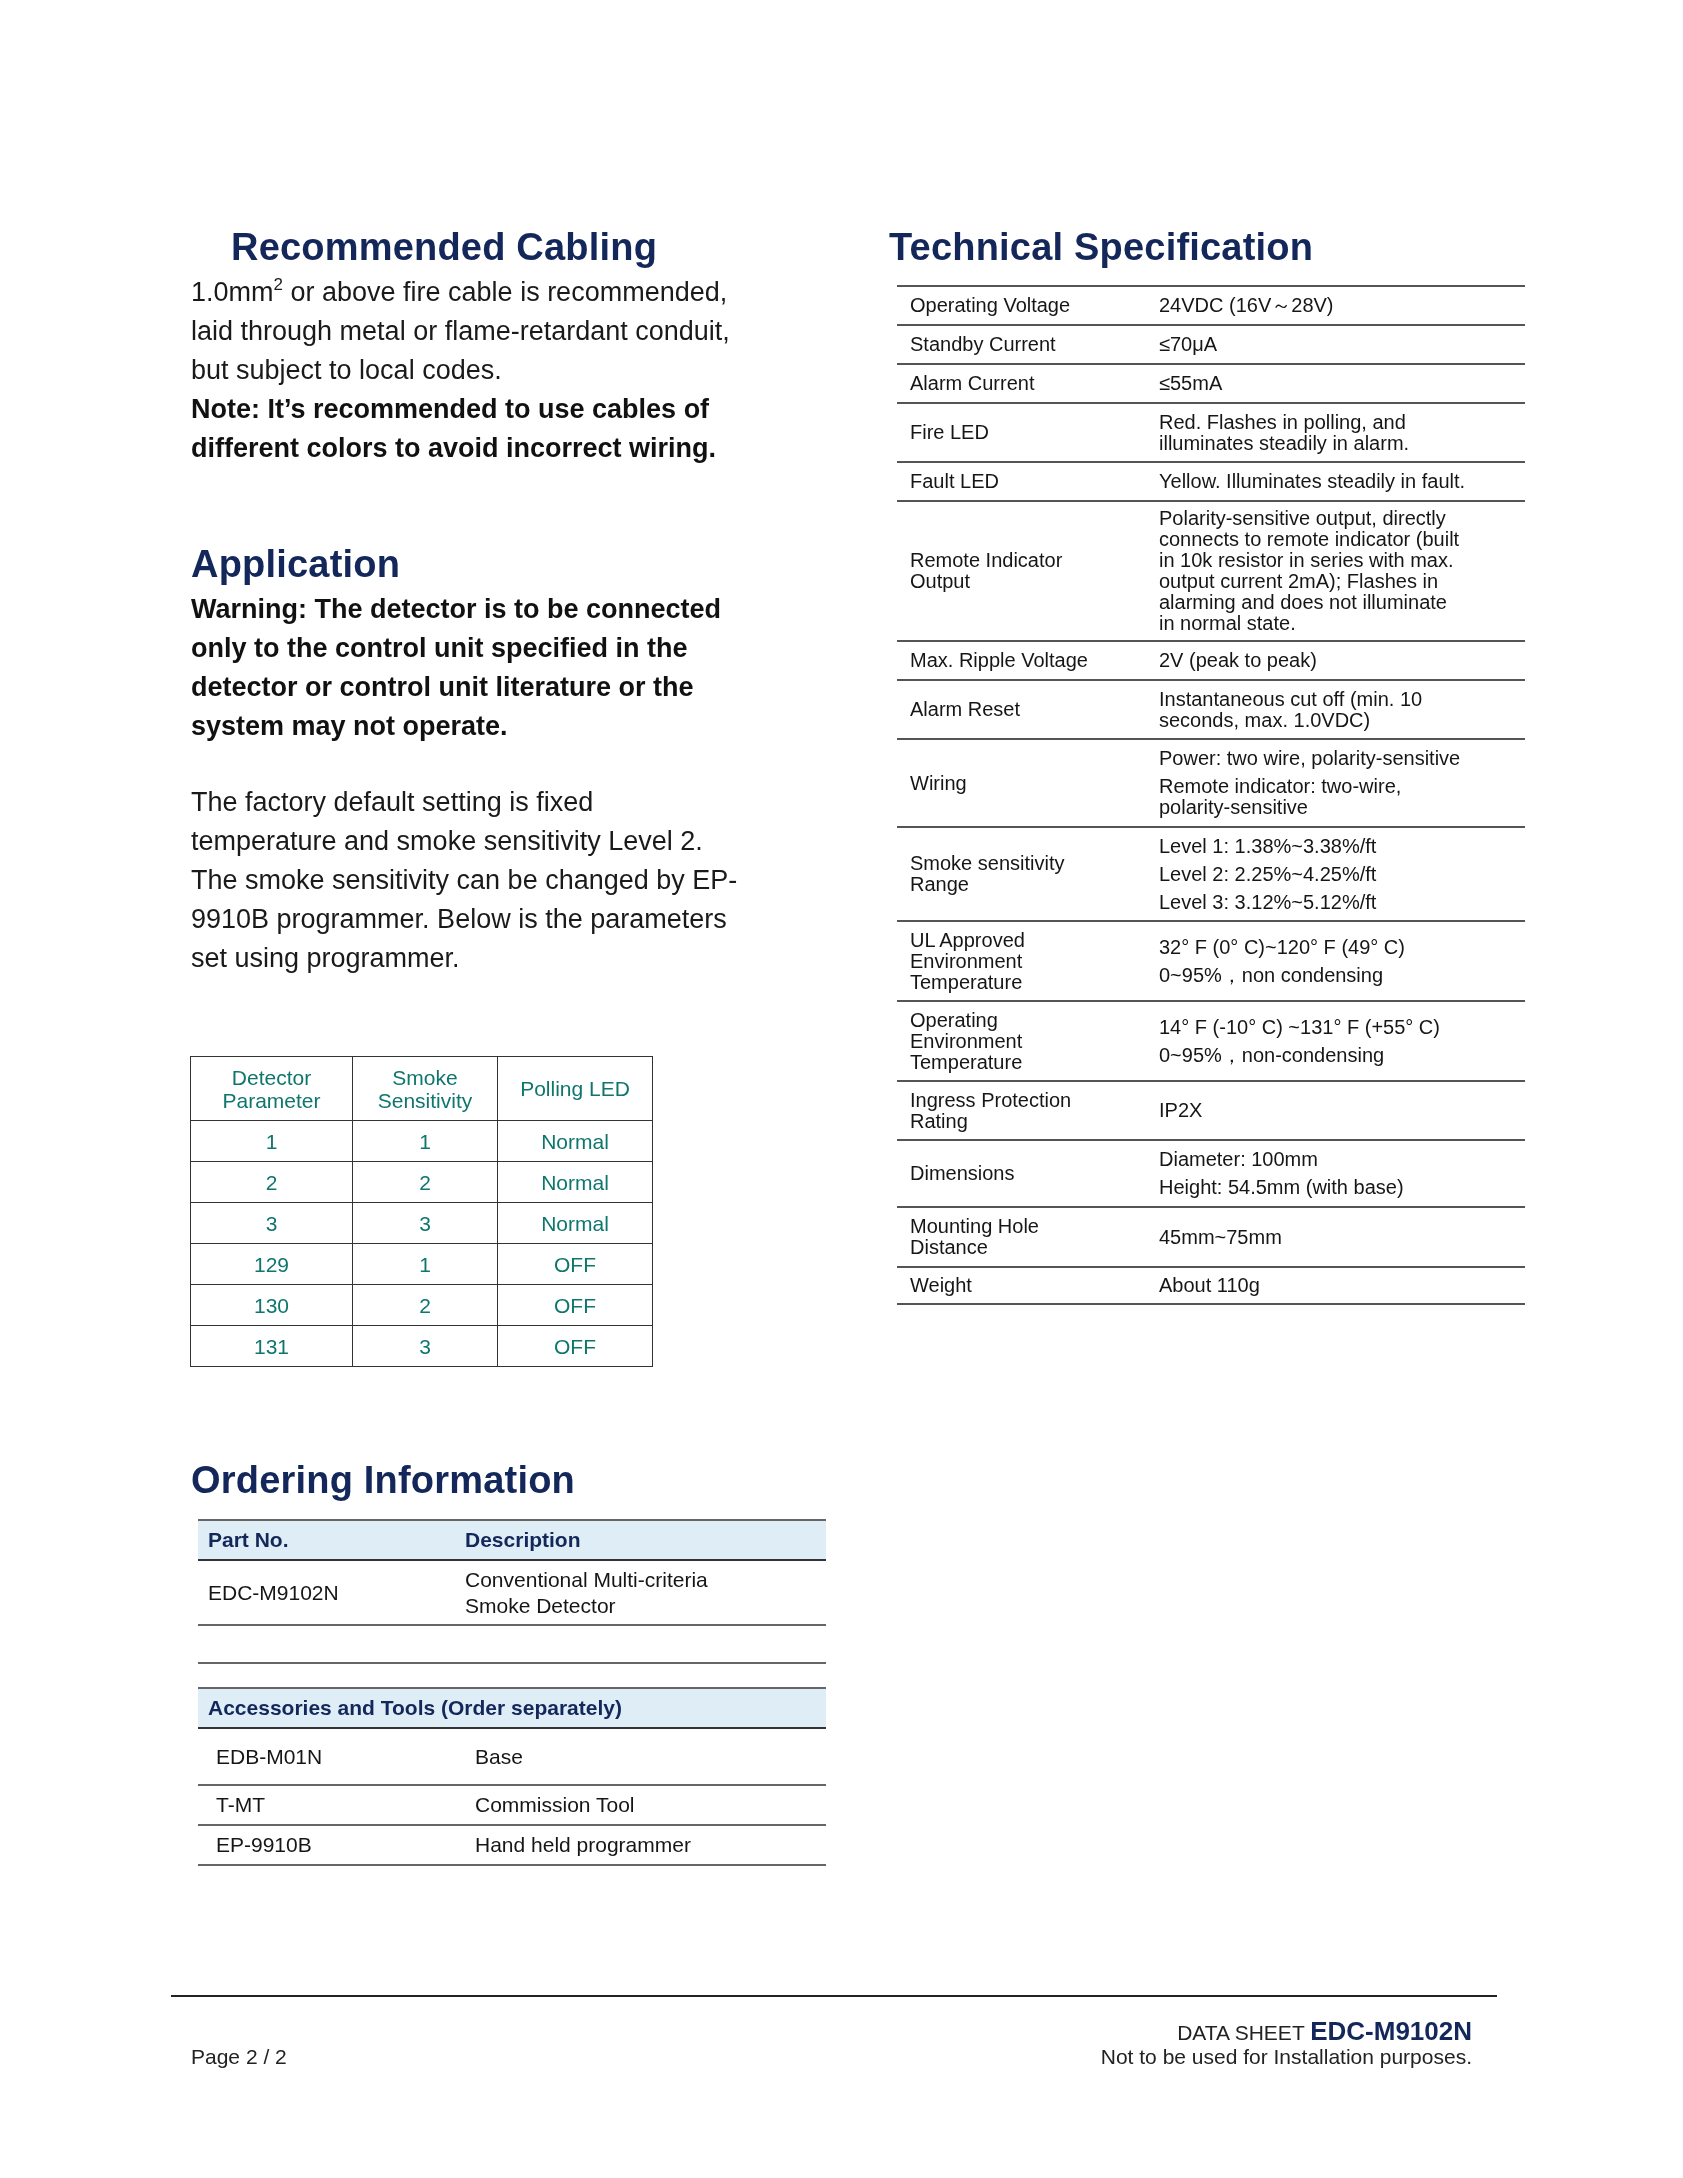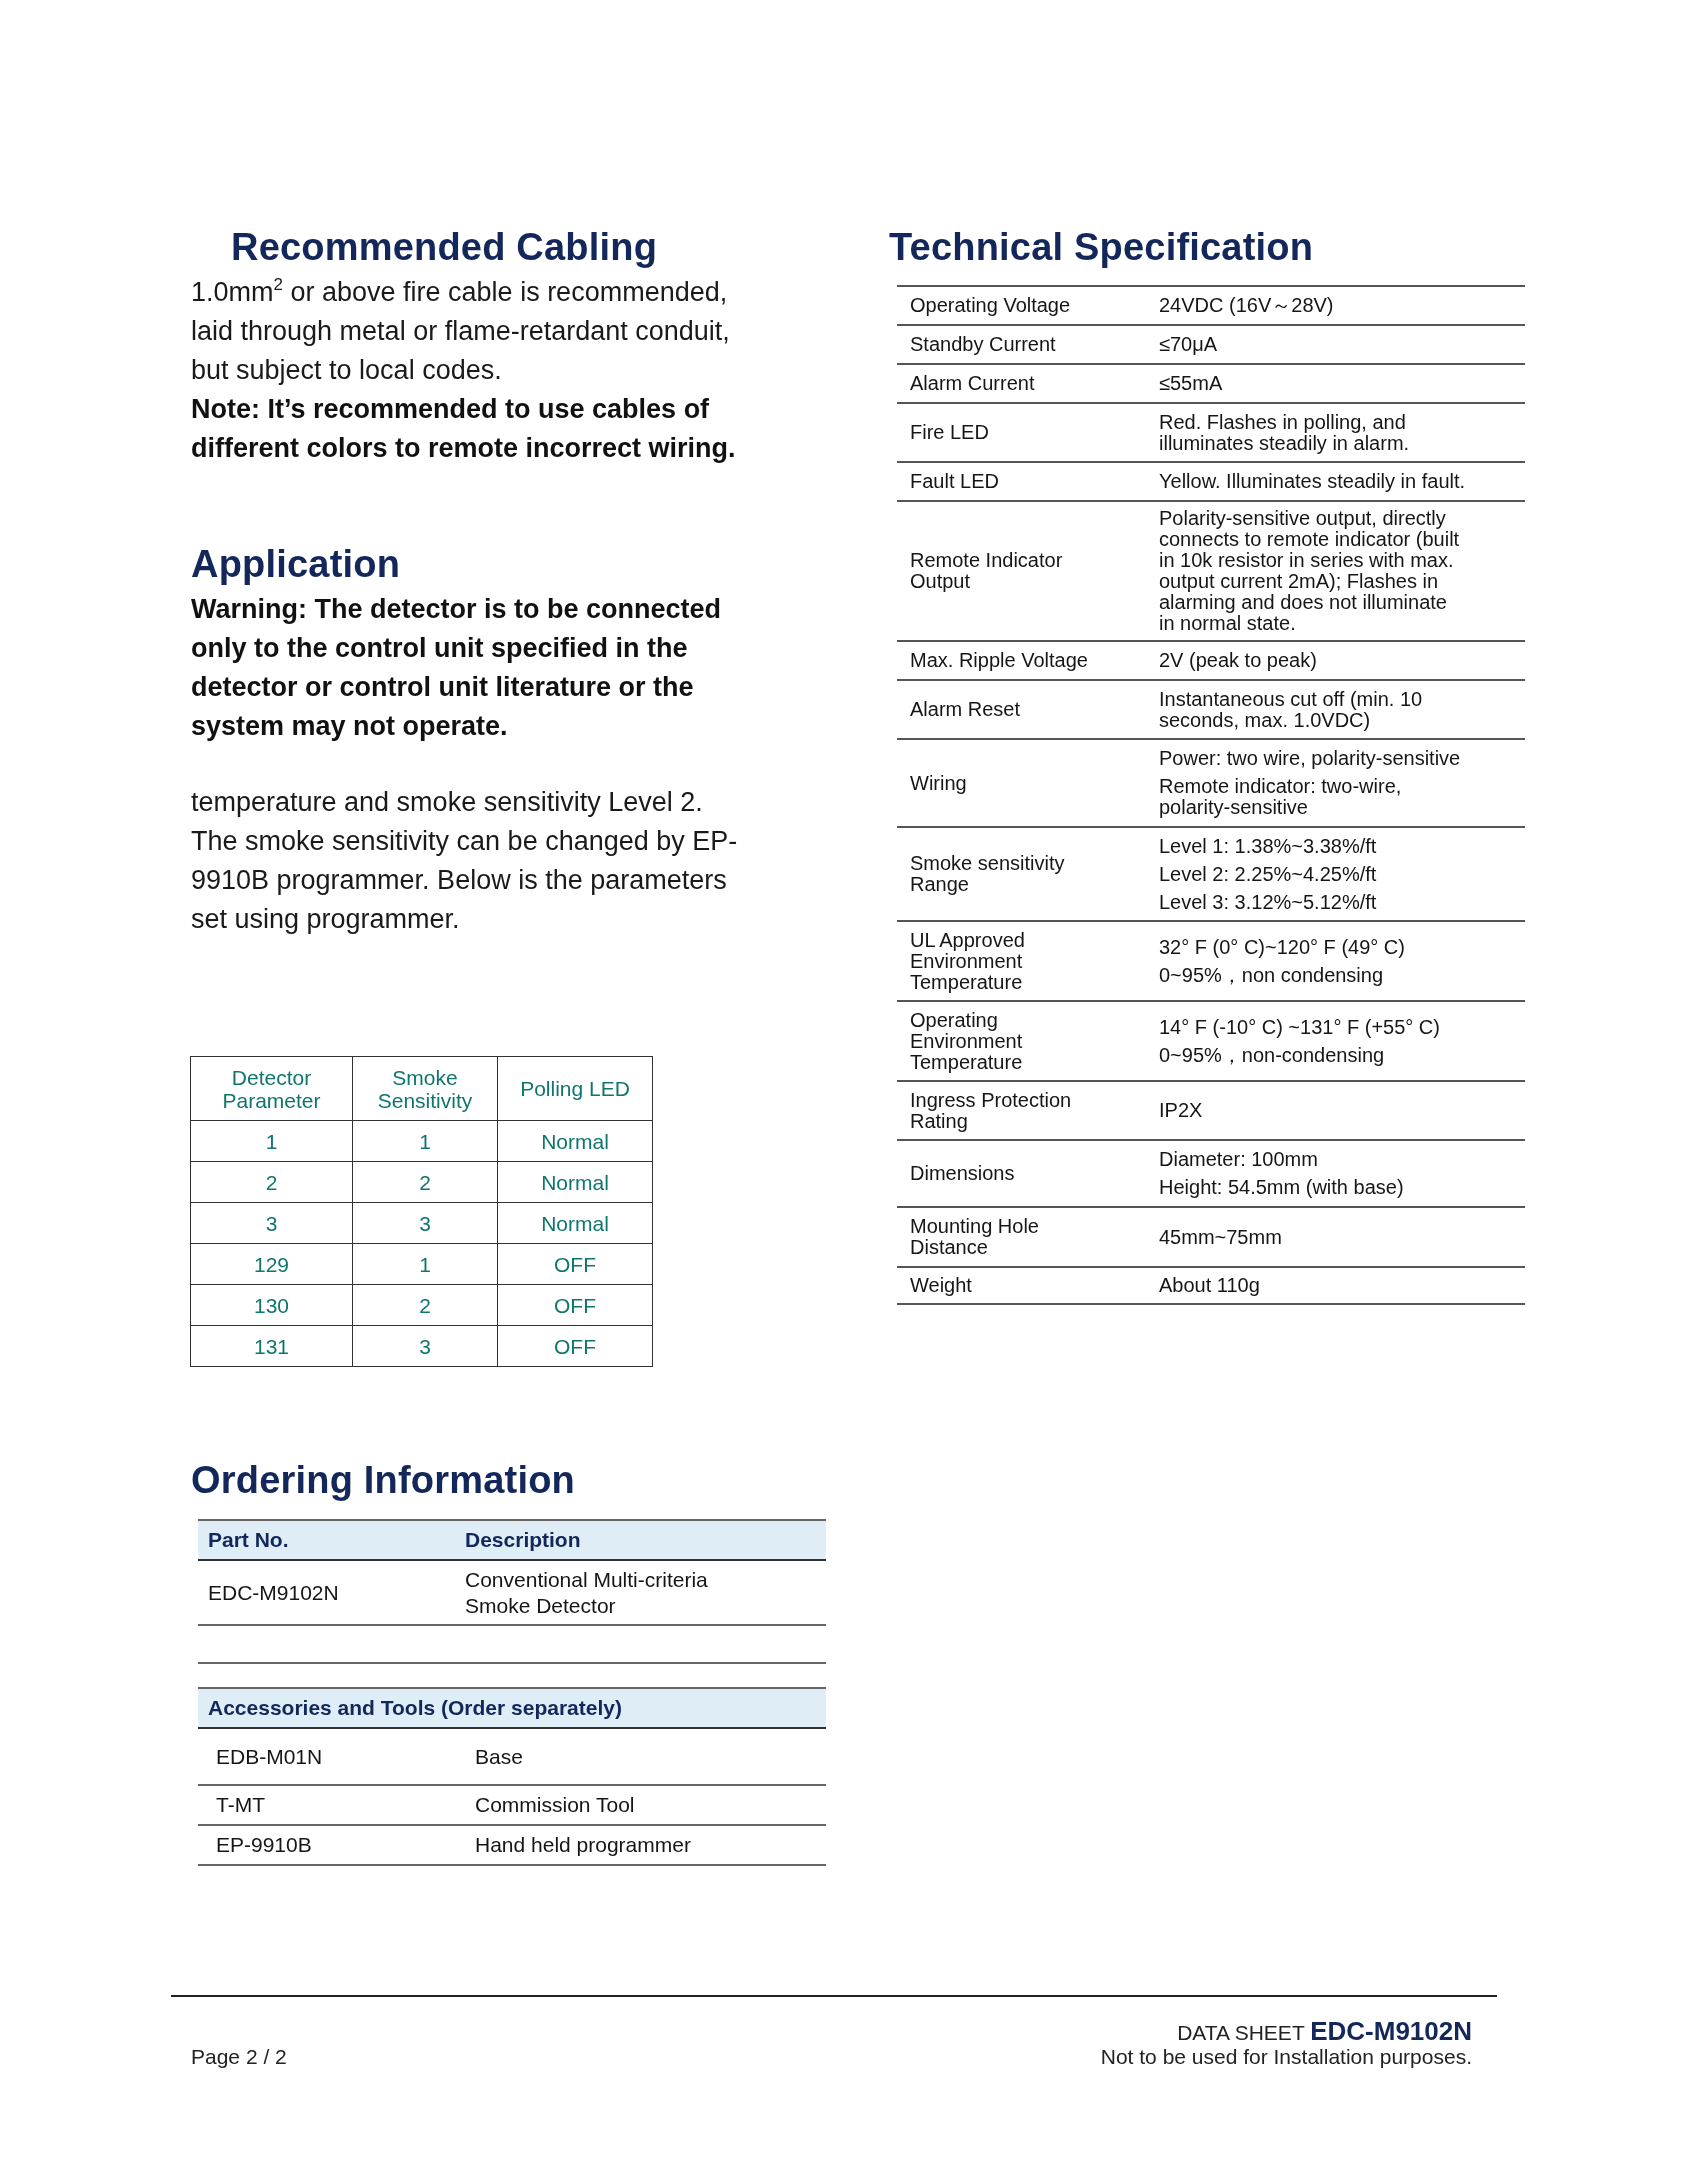--- a/index.html
+++ b/index.html
@@ -40,31 +40,32 @@
 </style>
 </head>
 <body>
 
 <h2 class="abs" style="left:191px; top:228px;margin-left:40px;">Recommended Cabling</h2>
 <div class="abs body-text" style="left:191px; top:273px; width:594px;">
   <div><span>1.0mm</span><sup>2</sup><span> or above fire cable is recommended,</span></div>
   <div>laid through metal or flame-retardant conduit,</div>
   <div>but subject to local codes.</div>
   <div class="bold-text">Note: It’s recommended to use cables of</div>
-  <div class="bold-text">different colors to remote incorrect wiring.</div>
+  <div class="bold-text">different colors to avoid incorrect wiring.</div>
 </div>
 
 <h2 class="abs" style="left:191px; top:545px;">Application</h2>
 <div class="abs body-text bold-text" style="left:191px; top:590px; width:594px;">
   <div>Warning: The detector is to be connected</div>
   <div>only to the control unit specified in the</div>
   <div>detector or control unit literature or the</div>
   <div>system may not operate.</div>
 </div>
 <div class="abs body-text" style="left:191px; top:783px; width:594px;">
+  <div>The factory default setting is fixed</div>
   <div>temperature and smoke sensitivity Level 2.</div>
   <div>The smoke sensitivity can be changed by EP-</div>
   <div>9910B programmer. Below is the parameters</div>
   <div>set using programmer.</div>
 </div>
 
 <table id="param-table" class="abs">
   <thead>
     <tr>
       <th style="width:161px;"><span>Detector</span><br><span>Parameter</span></th>

